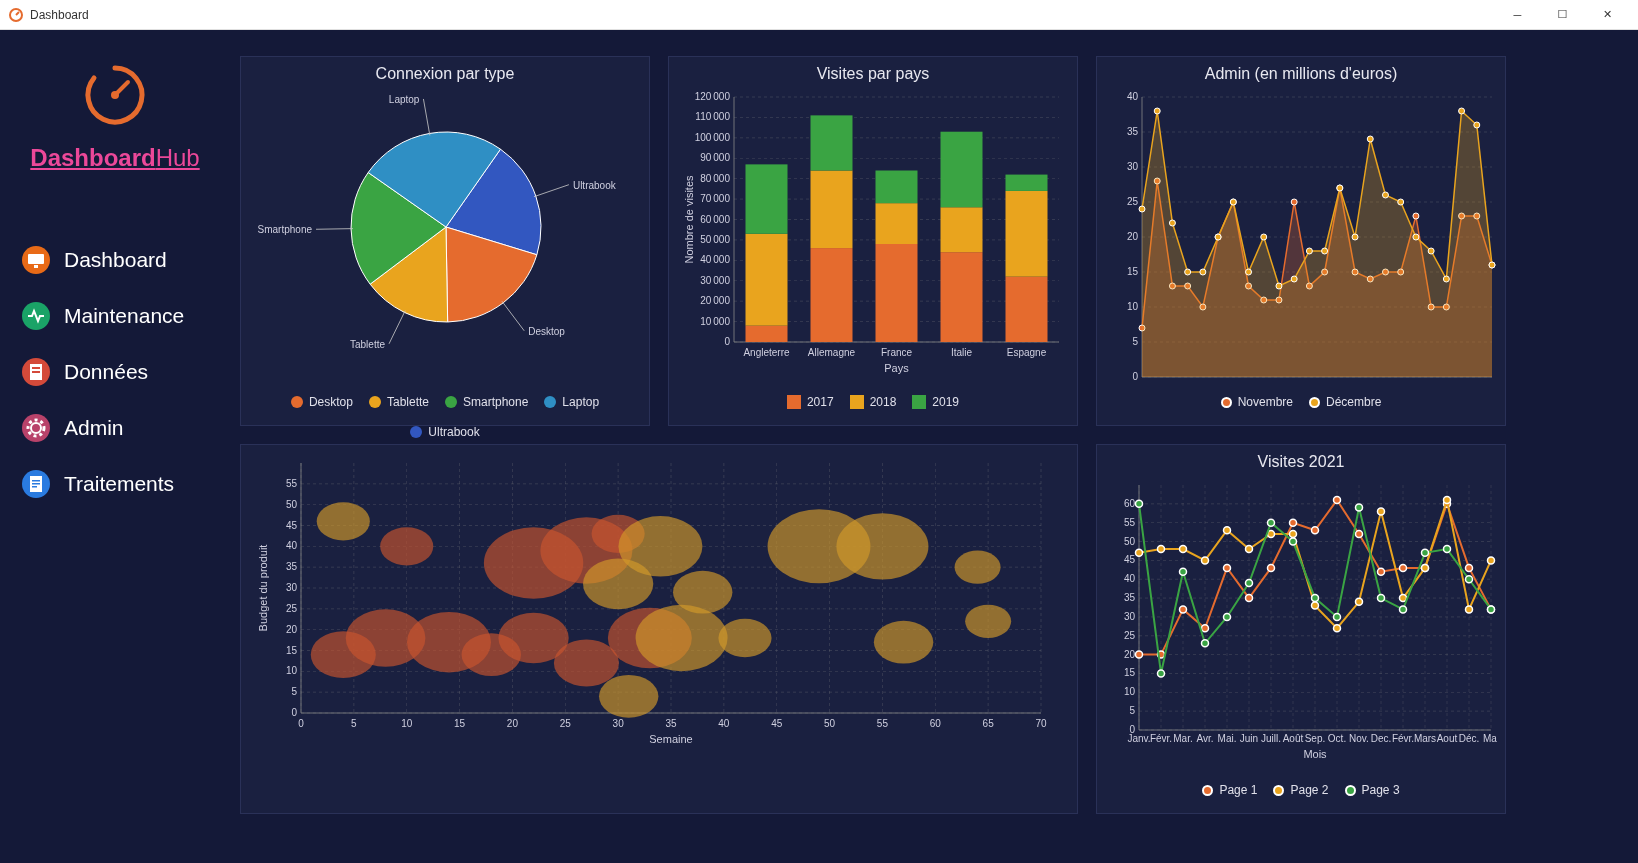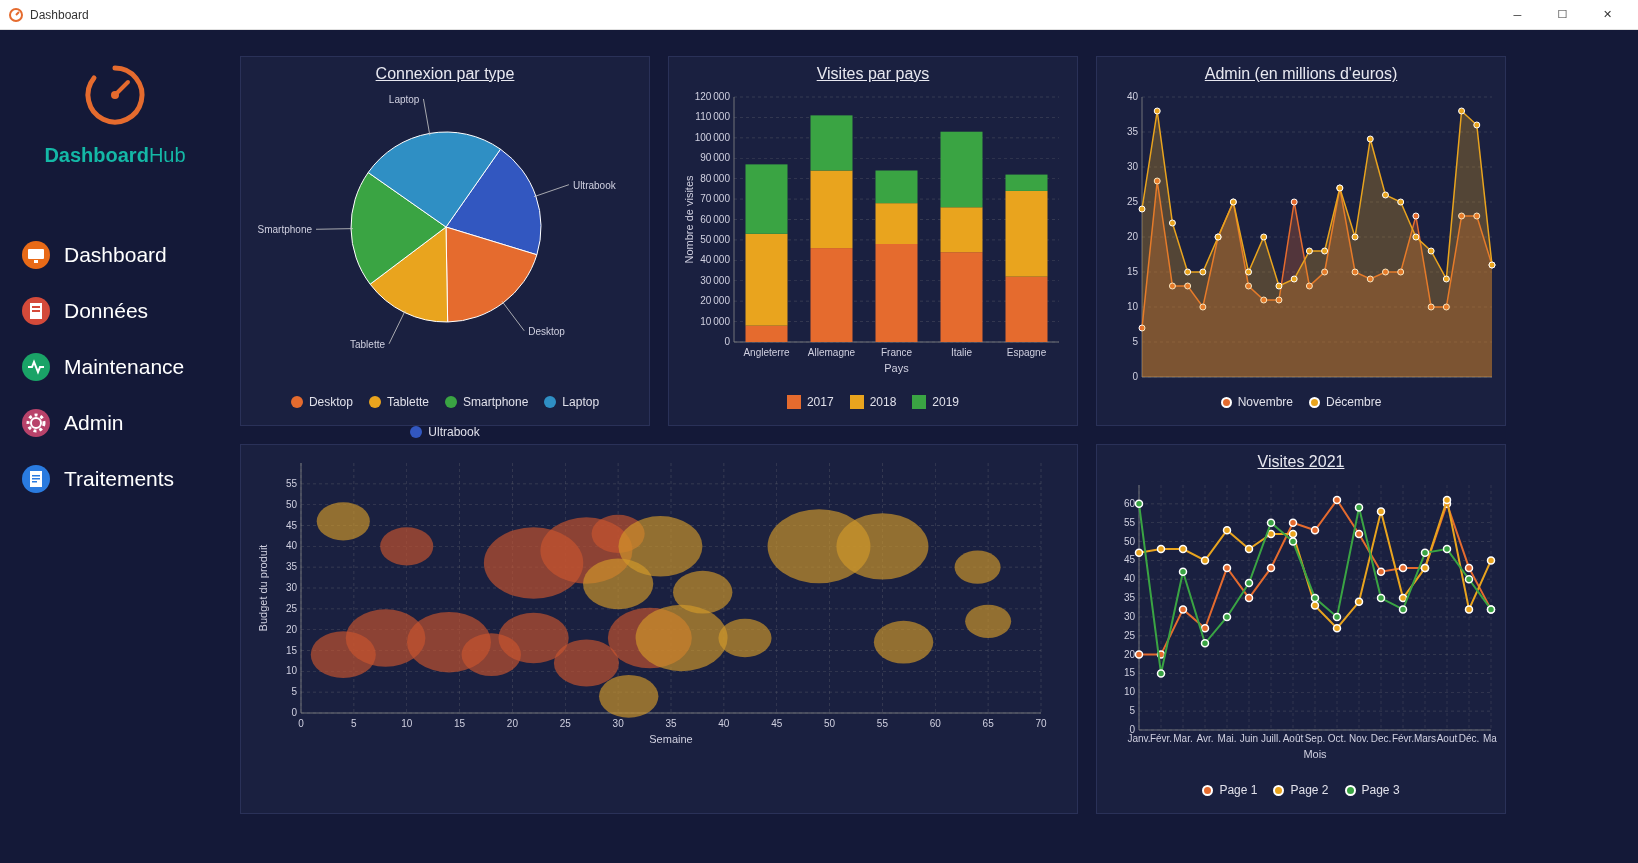--- a/index.html
+++ b/index.html
@@ -8,30 +8,30 @@
 .titlebar { height: 30px; background: #fff; display: flex; align-items: center; padding: 0 8px; border-bottom: 1px solid #e0e0e0; font-size: 12px; color: #333; }
 .titlebar .icon { width: 16px; height: 16px; margin-right: 6px; }
 .titlebar .spacer { flex: 1; }
 .titlebar .winbtn { width: 45px; height: 30px; display: flex; align-items: center; justify-content: center; color: #333; font-size: 11px; cursor: pointer; }
 
 .app { display: flex; height: 833px; background: #141938; }
 
 .sidebar { width: 230px; padding: 30px 0 0 0; display: flex; flex-direction: column; align-items: center; }
 .logo { margin-bottom: 60px; text-align:center;}
 .logo-ring { width: 70px; height: 70px; margin: 0 auto 10px; }
-.logo-text { color: #14b8a6; font-size: 20px; font-weight: 400; }
+.logo-text { color: #ec4899; font-size: 24px; font-weight: 400; text-decoration: underline; }
 .logo-text .bold { font-weight: 600; }
 
 .nav { width: 100%; padding: 0 18px; }
 .nav-item { display: flex; align-items: center; gap: 14px; padding: 14px 4px; color: #fff; font-size: 21px; cursor: pointer; }
 .nav-icon { width: 28px; height: 28px; border-radius: 50%; display: flex; align-items: center; justify-content: center; }
 
 .main { flex: 1; padding: 26px 20px 20px 10px; display: grid; grid-template-columns: 410px 410px 410px; grid-template-rows: 370px 370px; gap: 18px; }
 .card { background: #1a2040; border: 1px solid #2a3158; position: relative; padding: 8px 10px 4px; }
-.card-title { text-align: center; color: #e8e8f0; font-size: 16px; margin-bottom: 4px; text-decoration: underline; }
+.card-title { text-align: center; color: #e8e8f0; font-size: 16px; margin-bottom: 4px; }
 
 .card.span2 { grid-column: span 2; }
 
 svg text { fill: #e0e0ea; font-size: 11px; font-family: 'Segoe UI', sans-serif; }
 .legend-row { display: flex; justify-content: center; gap: 16px; font-size: 12px; color: #e0e0ea; flex-wrap: wrap; margin-top: 4px;}
 .legend-item { display: flex; align-items: center; gap: 6px; }
 .dot { width: 12px; height: 12px; border-radius: 50%; }
 .sq { width: 14px; height: 14px; }
 .ring { width: 11px; height: 11px; border-radius: 50%; border: 2px solid; }
 
@@ -72,36 +72,36 @@
         <div class="nav-item">
           <span class="nav-icon" style="background:#e86a17">
             <svg width="28" height="28" viewBox="0 0 28 28">
               <rect x="6" y="8" width="16" height="10" rx="1" fill="#fff"></rect>
               <rect x="12" y="19" width="4" height="3" fill="#fff"></rect>
             </svg>
           </span>
           <span>Dashboard</span>
         </div>
         <div class="nav-item">
+          <span class="nav-icon" style="background:#1aa367">
+            <svg width="28" height="28" viewBox="0 0 28 28">
+              <polyline points="6,14 10,14 12,9 16,19 18,14 22,14" fill="none" stroke="#fff" stroke-width="2"></polyline>
+            </svg>
+          </span>
+          <span>Maintenance</span>
+        </div>
+        <div class="nav-item">
           <span class="nav-icon" style="background:#d44a3a">
             <svg width="28" height="28" viewBox="0 0 28 28">
               <rect x="8" y="6" width="12" height="16" fill="#fff"></rect>
               <rect x="10" y="9" width="8" height="2" fill="#d44a3a"></rect>
               <rect x="10" y="13" width="8" height="2" fill="#d44a3a"></rect>
             </svg>
           </span>
           <span>Données</span>
-        </div>
-        <div class="nav-item">
-          <span class="nav-icon" style="background:#1aa367">
-            <svg width="28" height="28" viewBox="0 0 28 28">
-              <polyline points="6,14 10,14 12,9 16,19 18,14 22,14" fill="none" stroke="#fff" stroke-width="2"></polyline>
-            </svg>
-          </span>
-          <span>Maintenance</span>
         </div>
         <div class="nav-item">
           <span class="nav-icon" style="background:#b8426a">
             <svg width="28" height="28" viewBox="0 0 28 28">
               <circle cx="14" cy="14" r="5" fill="none" stroke="#fff" stroke-width="2"></circle>
               <circle cx="14" cy="14" r="8" fill="none" stroke="#fff" stroke-width="3" stroke-dasharray="3 3"></circle>
             </svg>
           </span>
           <span>Admin</span>
         </div>

